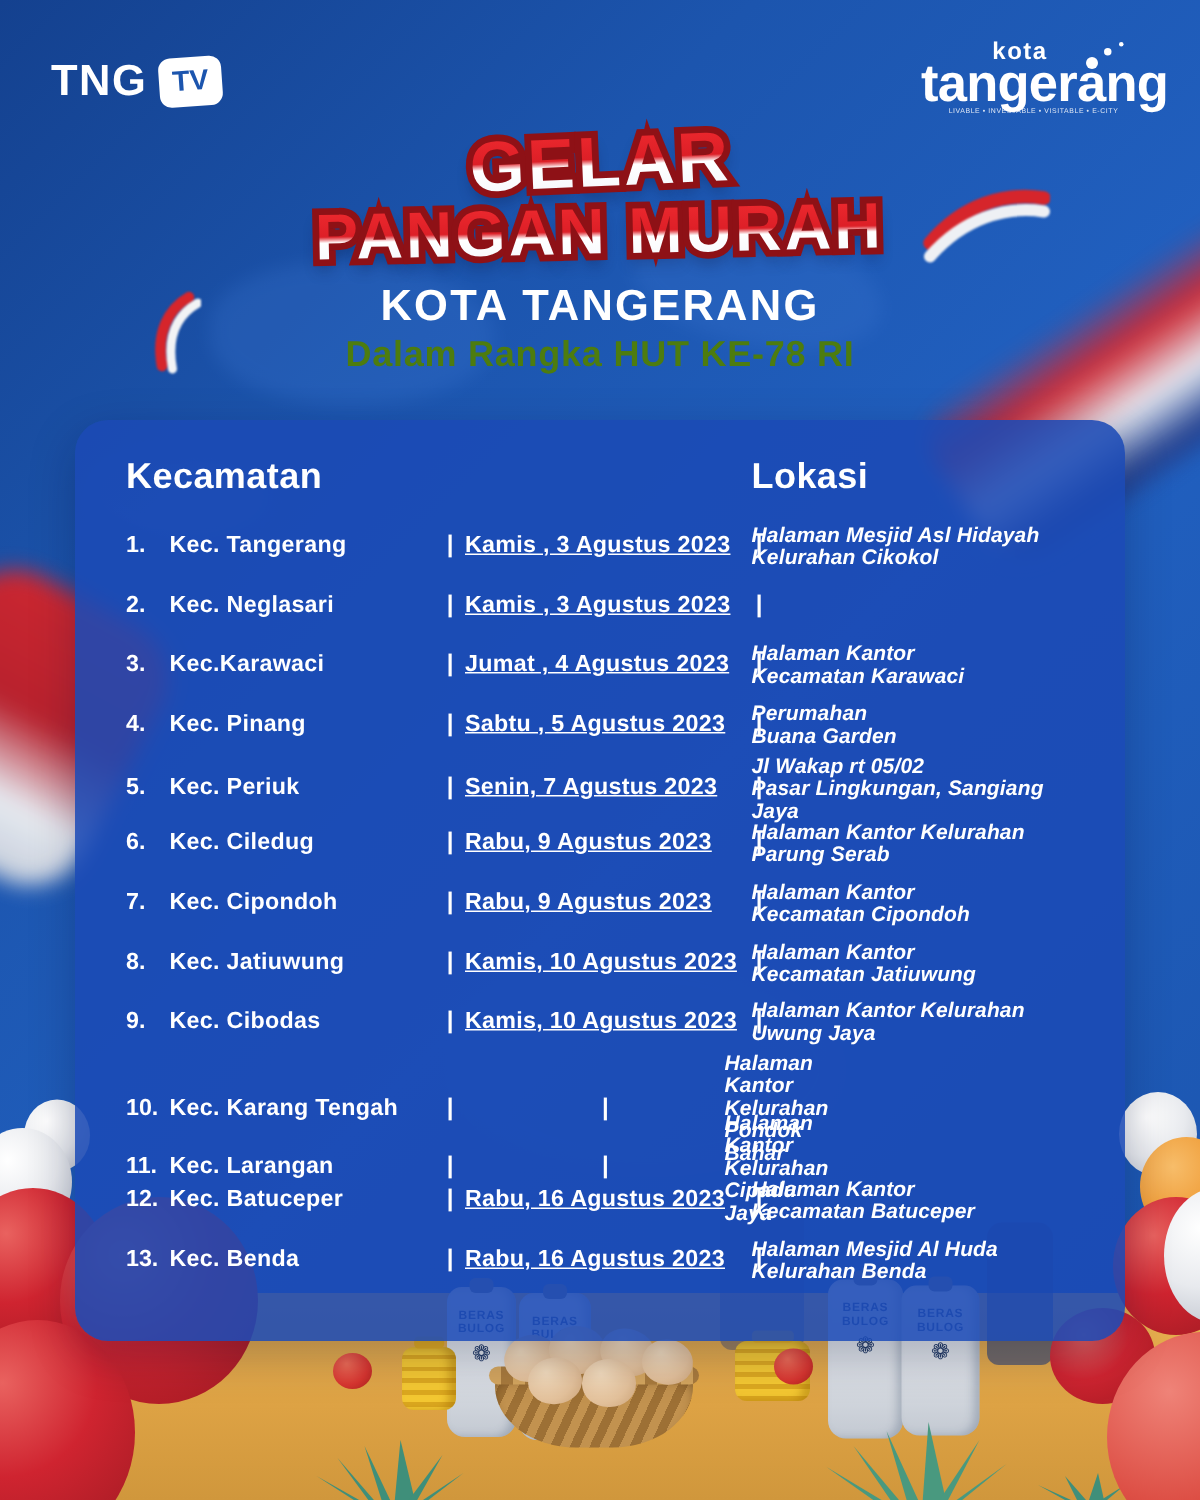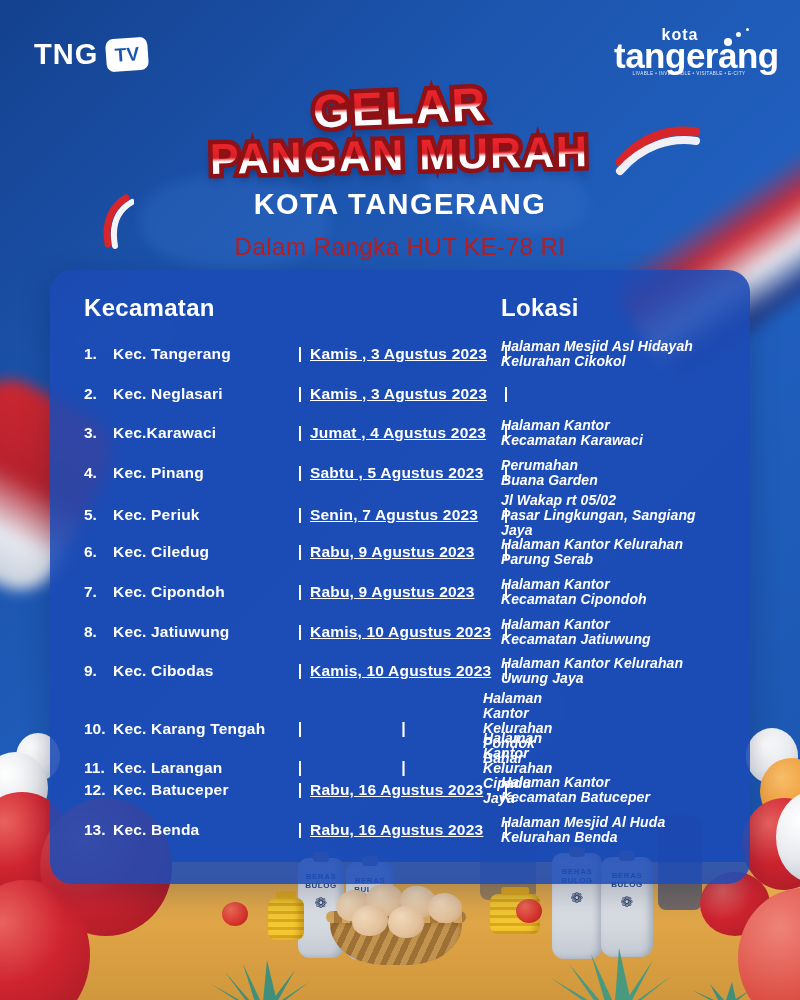--- a/index.html
+++ b/index.html
@@ -37,21 +37,21 @@
   .big-title{position:relative;display:inline-block;font-weight:bold;line-height:1.02;}
   .big-title .stroke,.big-title .fill{font-weight:bold;letter-spacing:2px;white-space:nowrap;display:block;}
   .big-title .stroke{color:#8e1116;-webkit-text-stroke:9px #8e1116;
     text-shadow:0 7px 10px rgba(10,20,60,.45), -3px 3px 0 #8e1116, 3px 3px 0 #8e1116, 3px -3px 0 #8e1116, -3px -3px 0 #8e1116;}
   .big-title .fill{position:absolute;left:0;top:0;color:#fff;
     background:linear-gradient(180deg,#ef2a2f 0%,#dd1f27 46%,#ffffff 55%,#f4f6fb 100%);
     -webkit-background-clip:text;background-clip:text;-webkit-text-fill-color:transparent;}
   .t1{font-size:47px;transform:rotate(-2.5deg);}
   .t2{font-size:43px;transform:rotate(-1.2deg);margin-top:2px;}
   .subtitle{color:#fff;font-size:29px;font-weight:bold;letter-spacing:1.5px;margin-top:10px;}
-  .subline{color:#b91c1c;font-size:24px;font-weight:normal;letter-spacing:.5px;margin-top:12px;}
+  .subline{color:#4d7c0f;font-size:24px;font-weight:bold;letter-spacing:.5px;margin-top:2px;}
 
   
   .ground{left:0;top:862px;width:800px;height:138px;background:linear-gradient(180deg,#eab253 0%,#dda244 55%,#d0973c 100%);}
   .orange-wedge{left:-18px;top:786px;width:72px;height:130px;background:#f1a53d;border-radius:40% 60% 50% 50%;}
   .balloon{position:absolute;border-radius:50%;}
   .b-red{background:radial-gradient(circle at 32% 28%,#e9625f 0%,#cf2430 45%,#9f1a22 100%);}
   .b-white{background:radial-gradient(circle at 35% 30%,#ffffff 0%,#e8eaee 50%,#b9bec9 100%);}
   .b-orange{background:radial-gradient(circle at 35% 30%,#f7bd6a 0%,#ef9c37 55%,#d07f22 100%);}
   .b-coral{background:radial-gradient(circle at 32% 28%,#ef8378 0%,#dd4f45 55%,#b22e2c 100%);}
   .sack{position:absolute;background:linear-gradient(180deg,#eef0f3 0%,#d9dde3 60%,#c3c9d2 100%);border-radius:10px 10px 12px 12px;box-shadow:inset -4px 0 6px rgba(90,105,130,.35);text-align:center;}
@@ -61,21 +61,21 @@
   .jar{position:absolute;background:repeating-linear-gradient(180deg,#f4c832 0 5px,#dca81f 5px 8px);border-radius:8px;box-shadow:inset -5px 0 6px rgba(150,100,0,.4);}
   .jar .cap{position:absolute;top:-7px;left:50%;transform:translateX(-50%);width:55%;height:8px;background:#e2aa1e;border-radius:3px;}
   .produce{position:absolute;border-radius:50%;background:radial-gradient(circle at 35% 30%,#ef6b55 0%,#d8352f 60%,#a52019 100%);}
   .basket{position:absolute;left:330px;top:915px;width:132px;height:50px;background:repeating-linear-gradient(115deg,#c2924f 0 6px,#9d7035 6px 12px);border-radius:12px 12px 60px 60px / 10px 10px 46px 46px;box-shadow:inset 0 6px 6px rgba(80,50,10,.4);}
   .basket .rim{position:absolute;top:-4px;left:-4px;width:140px;height:12px;background:repeating-linear-gradient(90deg,#d3a55e 0 8px,#a87a3c 8px 16px);border-radius:8px;}
   .egg{position:absolute;background:radial-gradient(circle at 35% 30%,#f3dcbd 0%,#e3c19b 60%,#caa176 100%);border-radius:50% 50% 48% 48%;}
   .bottle-sil{position:absolute;background:#16357e;opacity:.55;border-radius:10px 10px 8px 8px;}
   .plant{position:absolute;}
 
   
-  .panel{left:50px;top:270px;width:700px;height:614px;background:rgba(27,74,181,.88);border-radius:22px;box-shadow:0 10px 30px rgba(5,15,50,.25);color:#fff;padding:0;box-sizing:border-box;}
+  .panel{left:50px;top:280px;width:700px;height:614px;background:rgba(27,74,181,.88);border-radius:22px;box-shadow:0 10px 30px rgba(5,15,50,.25);color:#fff;padding:0;box-sizing:border-box;}
   .thead{display:grid;grid-template-columns:29px 177px 20px 187px 18px auto;padding:24px 20px 0 34px;align-items:end;}
   .thead .h{font-size:24px;font-weight:bold;letter-spacing:.3px;}
   .thead .h1{grid-column:1 / span 2;}
   .thead .h2{grid-column:4;}
   .thead .h3{grid-column:6;margin-left:-14px;}
   .rows{margin-top:12px;}
   .trow{display:grid;grid-template-columns:29px 177px 20px 187px 18px auto;align-items:center;height:39.7px;padding:0 20px 0 34px;}
   .trow .no{font-size:15.5px;font-weight:bold;}
   .trow .kec{font-size:15.5px;font-weight:bold;letter-spacing:.2px;}
   .trow .bar{font-size:16px;font-weight:bold;text-align:center;}

